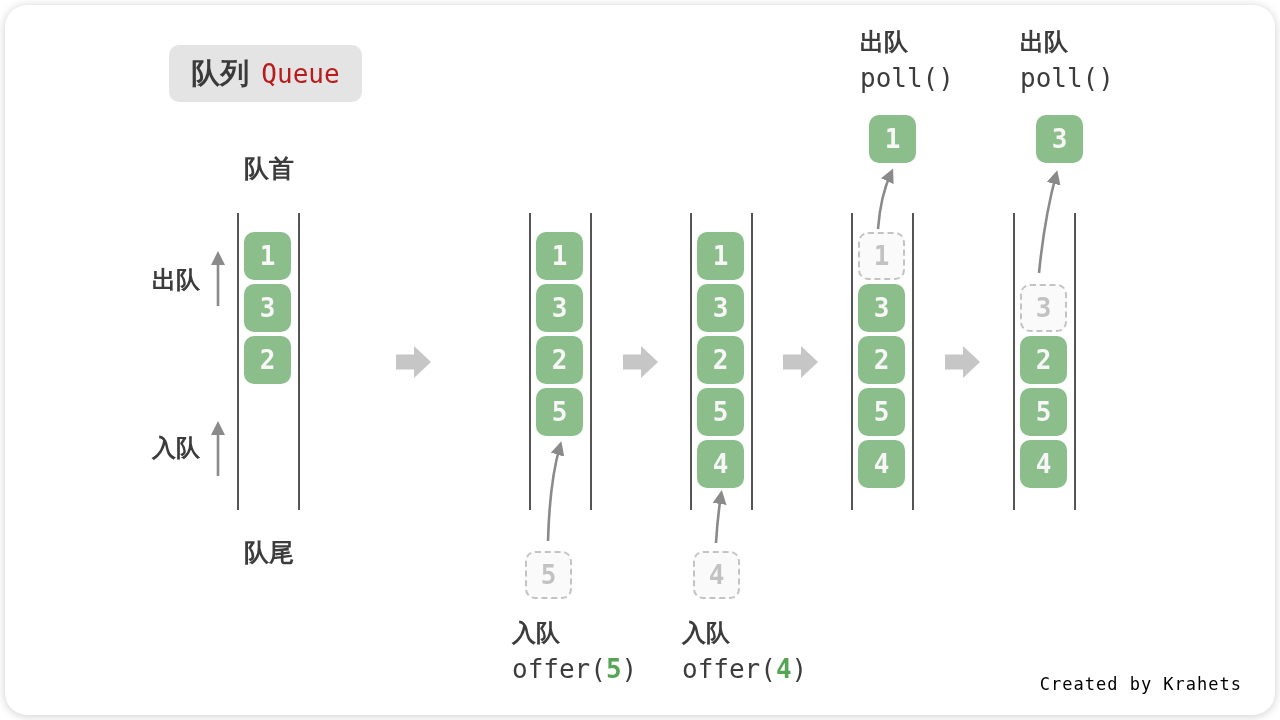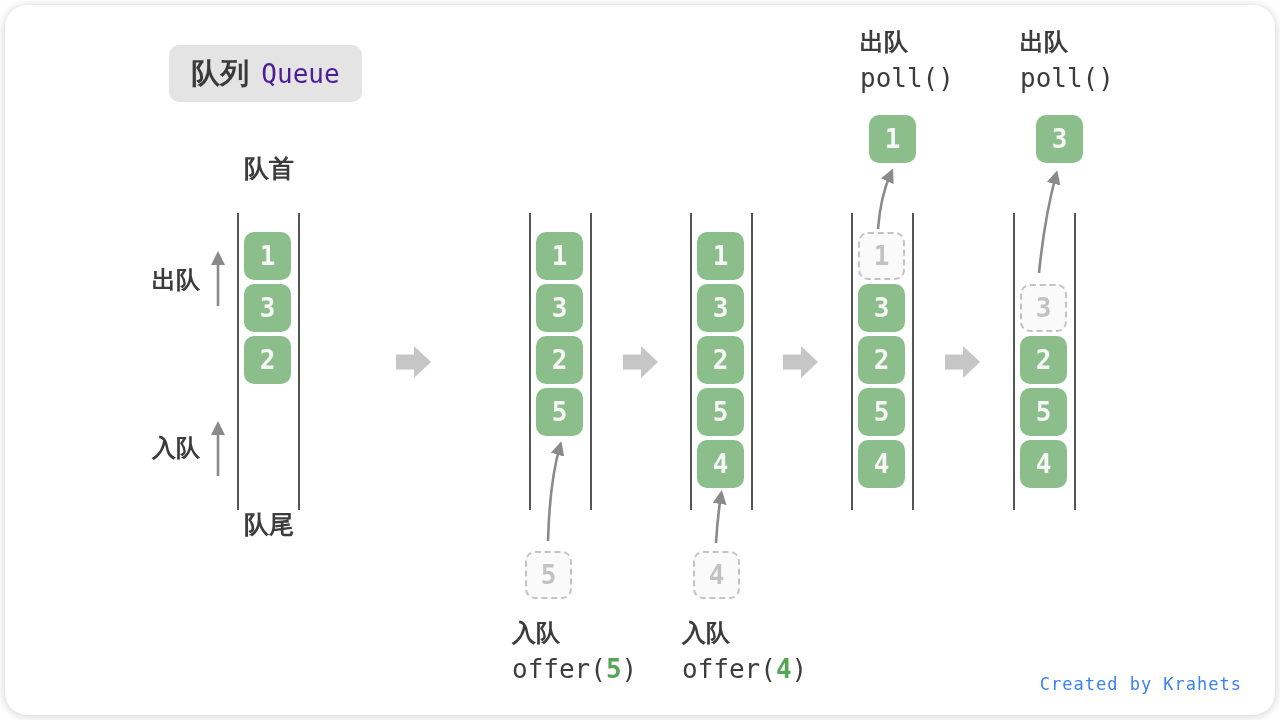--- a/index.html
+++ b/index.html
@@ -11,21 +11,21 @@
     position:absolute; left:5px; top:5px; right:5px; bottom:5px;
     background:#ffffff; border-radius:22px;
     box-shadow:0 1px 10px rgba(0,0,0,0.20);
   }
   .badge {
     position:absolute; left:169px; top:45px; width:193px; height:57px;
     background:#e4e4e4; border-radius:10px;
     display:flex; align-items:center; justify-content:center; gap:12px;
   }
   .badge .zh { font-size:29px; font-weight:bold; color:#3a3a3a; }
-  .badge .en { font-size:26px; font-family:"DejaVu Sans Mono", monospace; color:#4c1d95;text-align:right; }
+  .badge .en { font-size:26px; font-family:"DejaVu Sans Mono", monospace; color:#b91c1c;text-align:right; }
 
   .lbl { position:absolute; font-weight:bold; color:#3c3c3c; font-size:25px; line-height:1; white-space:nowrap; }
   .lbl.small { font-size:24px; }
 
   .vline { position:absolute; width:2px; background:#555555; }
 
   .qbox {
     position:absolute; width:47px; height:48px; border-radius:10px;
     background:var(--green,#8CBE8C); color:#f7f7f7;
     font-family:"DejaVu Sans Mono", monospace; font-weight:bold; font-size:26px;
@@ -39,37 +39,37 @@
   .op-zh { position:absolute; font-size:24px; font-weight:bold; color:#3c3c3c; line-height:1; white-space:nowrap; }
   .op-code { position:absolute; font-family:"DejaVu Sans Mono", monospace; font-size:26px; color:#3c3c3c; line-height:1; white-space:nowrap; }
   .op-code .arg { color:var(--codegreen,#55A555); font-weight:bold; }
 
   .blockarrow { position:absolute; width:35px; height:32px; }
 
   .overlay { position:absolute; left:0; top:0; pointer-events:none; }
 
   .watermark {
     position:absolute; right:38px; top:674px;
-    font-family:"DejaVu Sans Mono", monospace; font-size:17px; color:#3b82f6;
+    font-family:"DejaVu Sans Mono", monospace; font-size:17px; color:#000000;
     letter-spacing:1px;
   }
 </style>
 </head>
 <body>
 
 <div class="canvas">
   <div class="card"></div>
 
   <div class="badge">
     <span class="zh">队列</span>
     <span class="en">Queue</span>
   </div>
 
   <div class="lbl" style="left:244px; top:156px;">队首</div>
-  <div class="lbl" style="left:244px; top:512px;font-family:Liberation Serif, serif;">队尾</div>
+  <div class="lbl" style="left:244px; top:540px;font-family:Liberation Serif, serif;">队尾</div>
   <div class="lbl small" style="left:152px; top:268px;">出队</div>
   <div class="lbl small" style="left:152px; top:436px;">入队</div>
 
   <svg id="arrows" class="overlay" width="1280" height="720">
     <defs>
       <marker id="ah" markerUnits="userSpaceOnUse" markerWidth="14" markerHeight="14" refX="9" refY="7" orient="auto">
         <path d="M0,0 L14,7 L0,14 Z" fill="#8A8A8A"></path>
       </marker>
     </defs>
     <path d="M218 306 L218 256" stroke="#8A8A8A" stroke-width="2.6" fill="none" marker-end="url(#ah)"></path>

